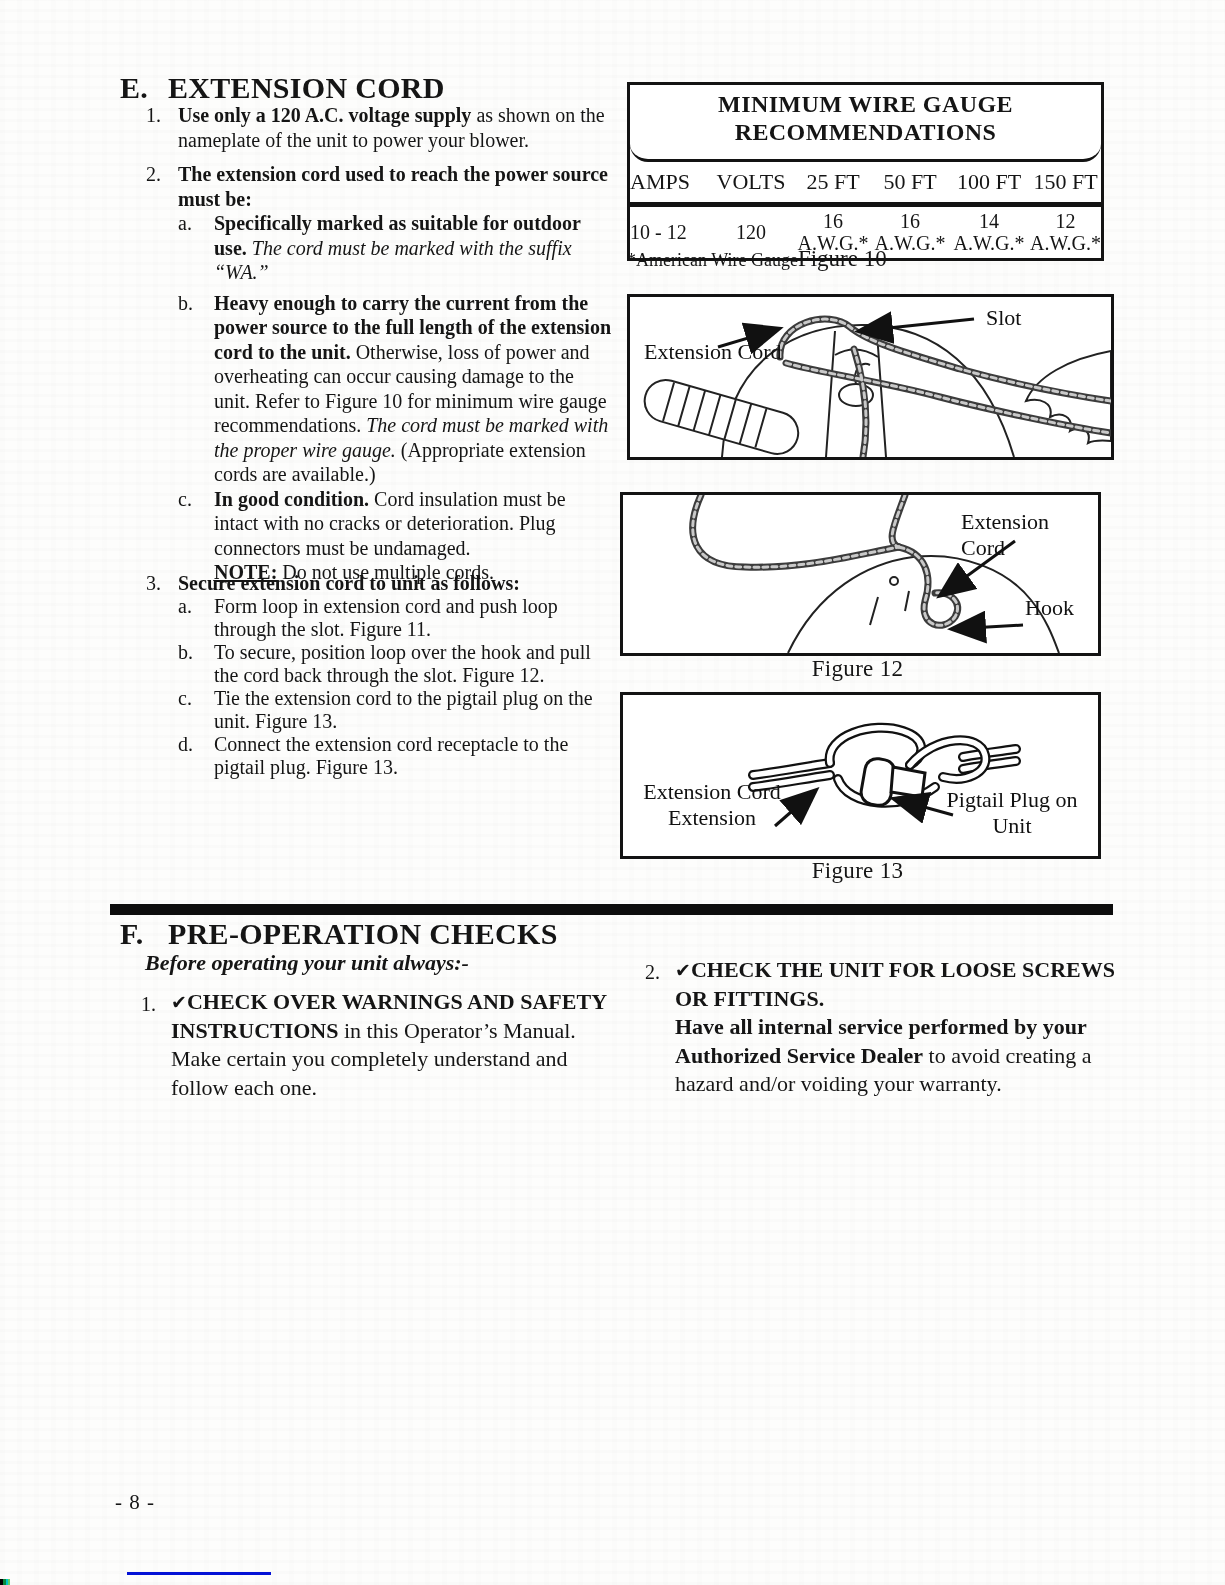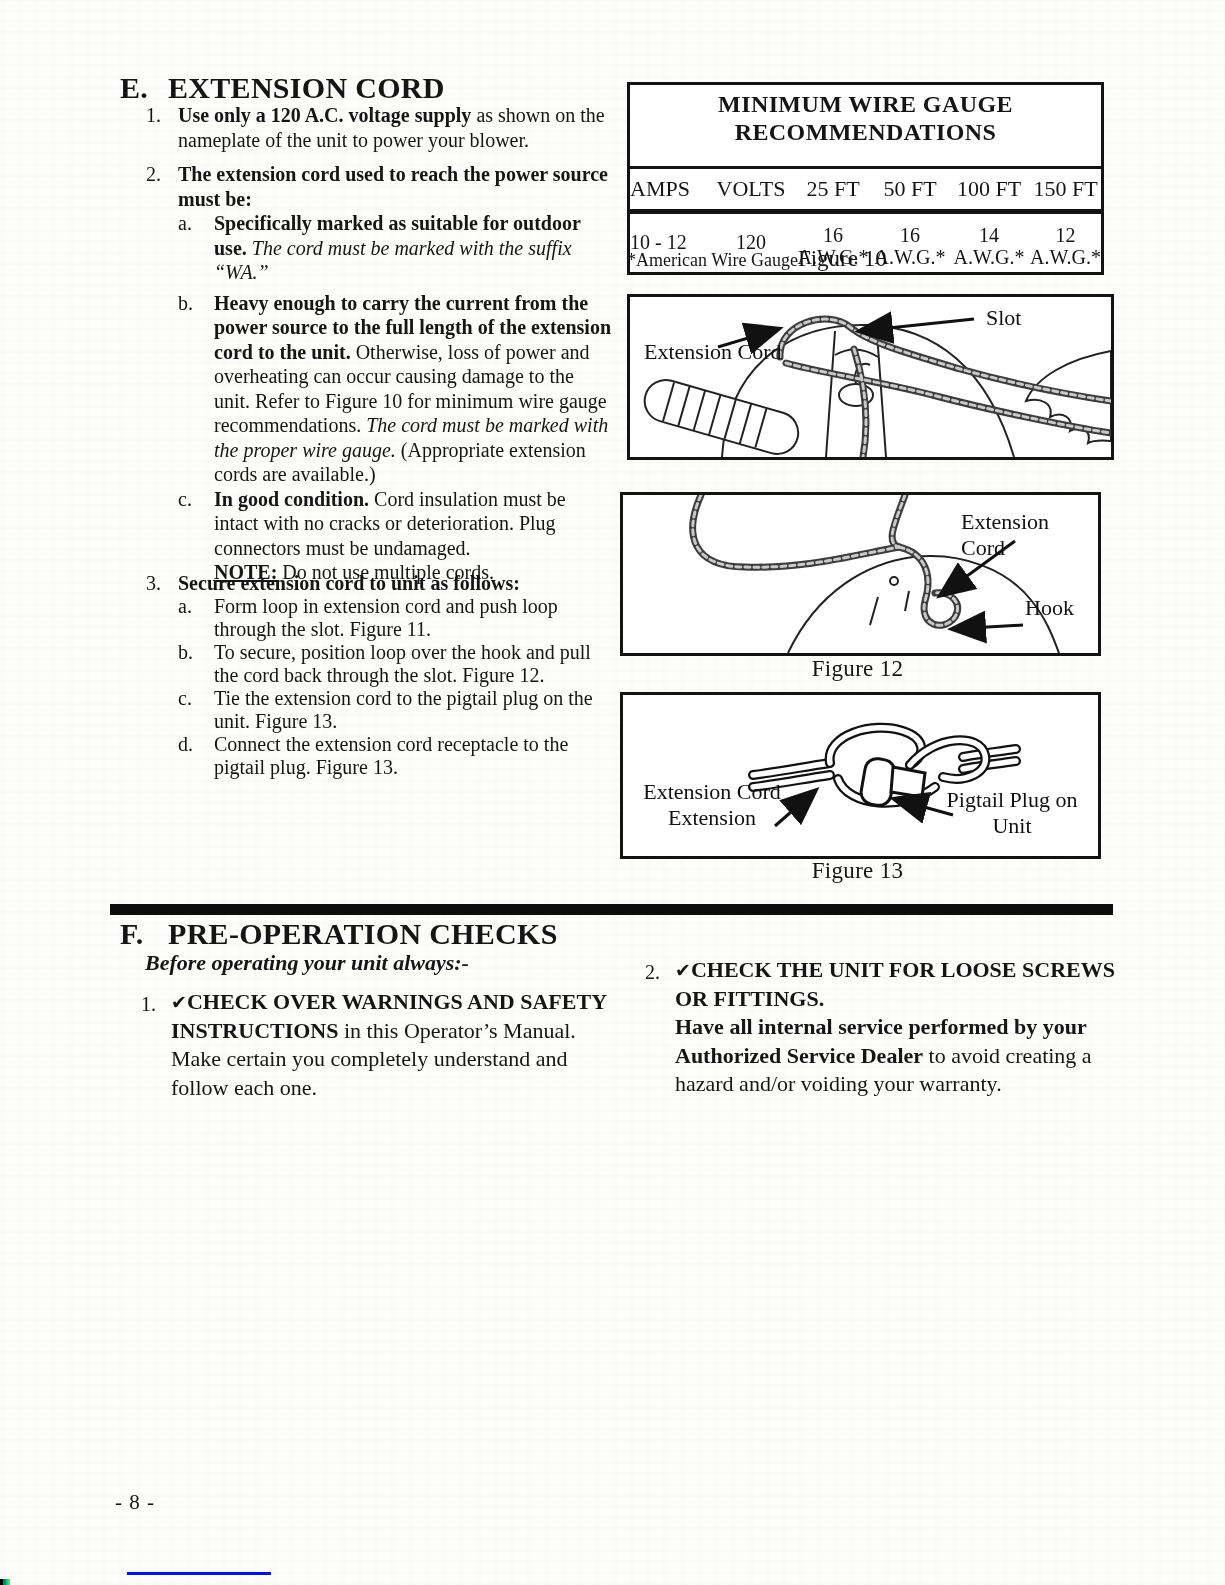--- a/index.html
+++ b/index.html
@@ -28,28 +28,28 @@
   .fitem{display:flex;font-size:22px;line-height:28.5px;}
   .fitem .num{flex:0 0 30px;font-size:20px;padding-top:2px;}
   .fitem .body{flex:1;}
   .check{font-family:"DejaVu Sans",sans-serif;font-weight:bold;font-size:19px;}
   .panel{border:3px solid #131313;background:#fff;}
   .fig-caption{font-size:23px;text-align:center;letter-spacing:0.3px;}
   .fig-label{position:absolute;font-size:22px;line-height:26px;color:#111;}
   
   #fig10{border:3px solid #131313;background:#fff;}
   #fig10 .t-title{font-size:24px;font-weight:bold;text-align:center;line-height:28px;
-    padding:5px 70px 20px 70px;border-bottom:3px solid #131313;letter-spacing:0.4px;}
+    padding:5px 70px 13px 70px;border-bottom:3px solid #131313;letter-spacing:0.4px;border-radius:18px;}
   #fig10 .t-head{display:grid;grid-template-columns:78px 86px 78px 76px 82px 1fr;
     border-bottom:5px solid #131313;font-size:22px;align-items:center;height:40px;}
   #fig10 .t-row{display:grid;grid-template-columns:78px 86px 78px 76px 82px 1fr;
     font-size:20px;align-items:center;padding:3px 0 4px 0;}
   #fig10 .cell{text-align:center;}
   #fig10 .cell.first{text-align:left;}
-  #fig10 .g{line-height:22px;margin-top:7px;}
+  #fig10 .g{line-height:22px;}
   .f10-footer{display:flex;align-items:baseline;}
   .f10-footer .footnote{font-size:18px;}
   .f10-footer .cap{font-size:23px;}
   .divider{background:#0d0d0d;}
   .blue-line{background:#0412d6;}
   .corner-artifact{background:linear-gradient(90deg,#000 0 3px,#0a8a3a 3px 6px,#00c4c4 6px 8px,#63d163 8px 10px);}
   svg{position:absolute;left:0;top:0;}
   .cord{stroke:#3c3c3c;stroke-width:7;fill:none;stroke-linecap:round;}
   .cord-hl{stroke:#c9c9c9;stroke-width:3;fill:none;stroke-linecap:round;stroke-dasharray:5 4;}
   .outline{stroke:#222;stroke-width:2;fill:none;}

